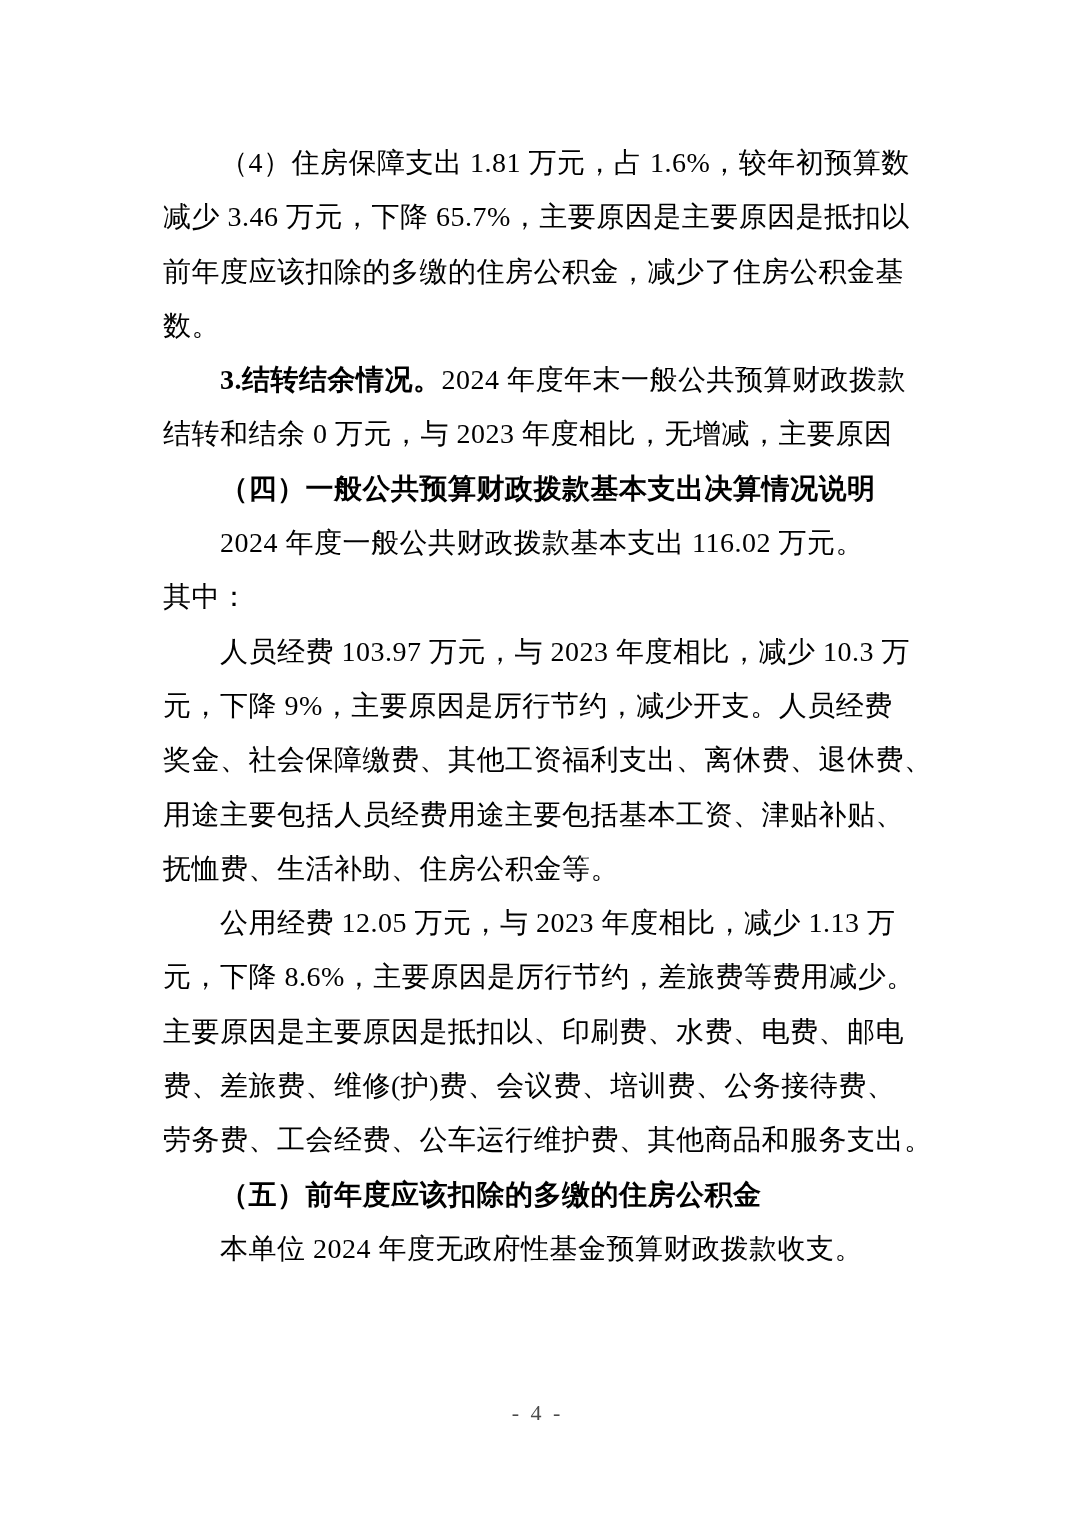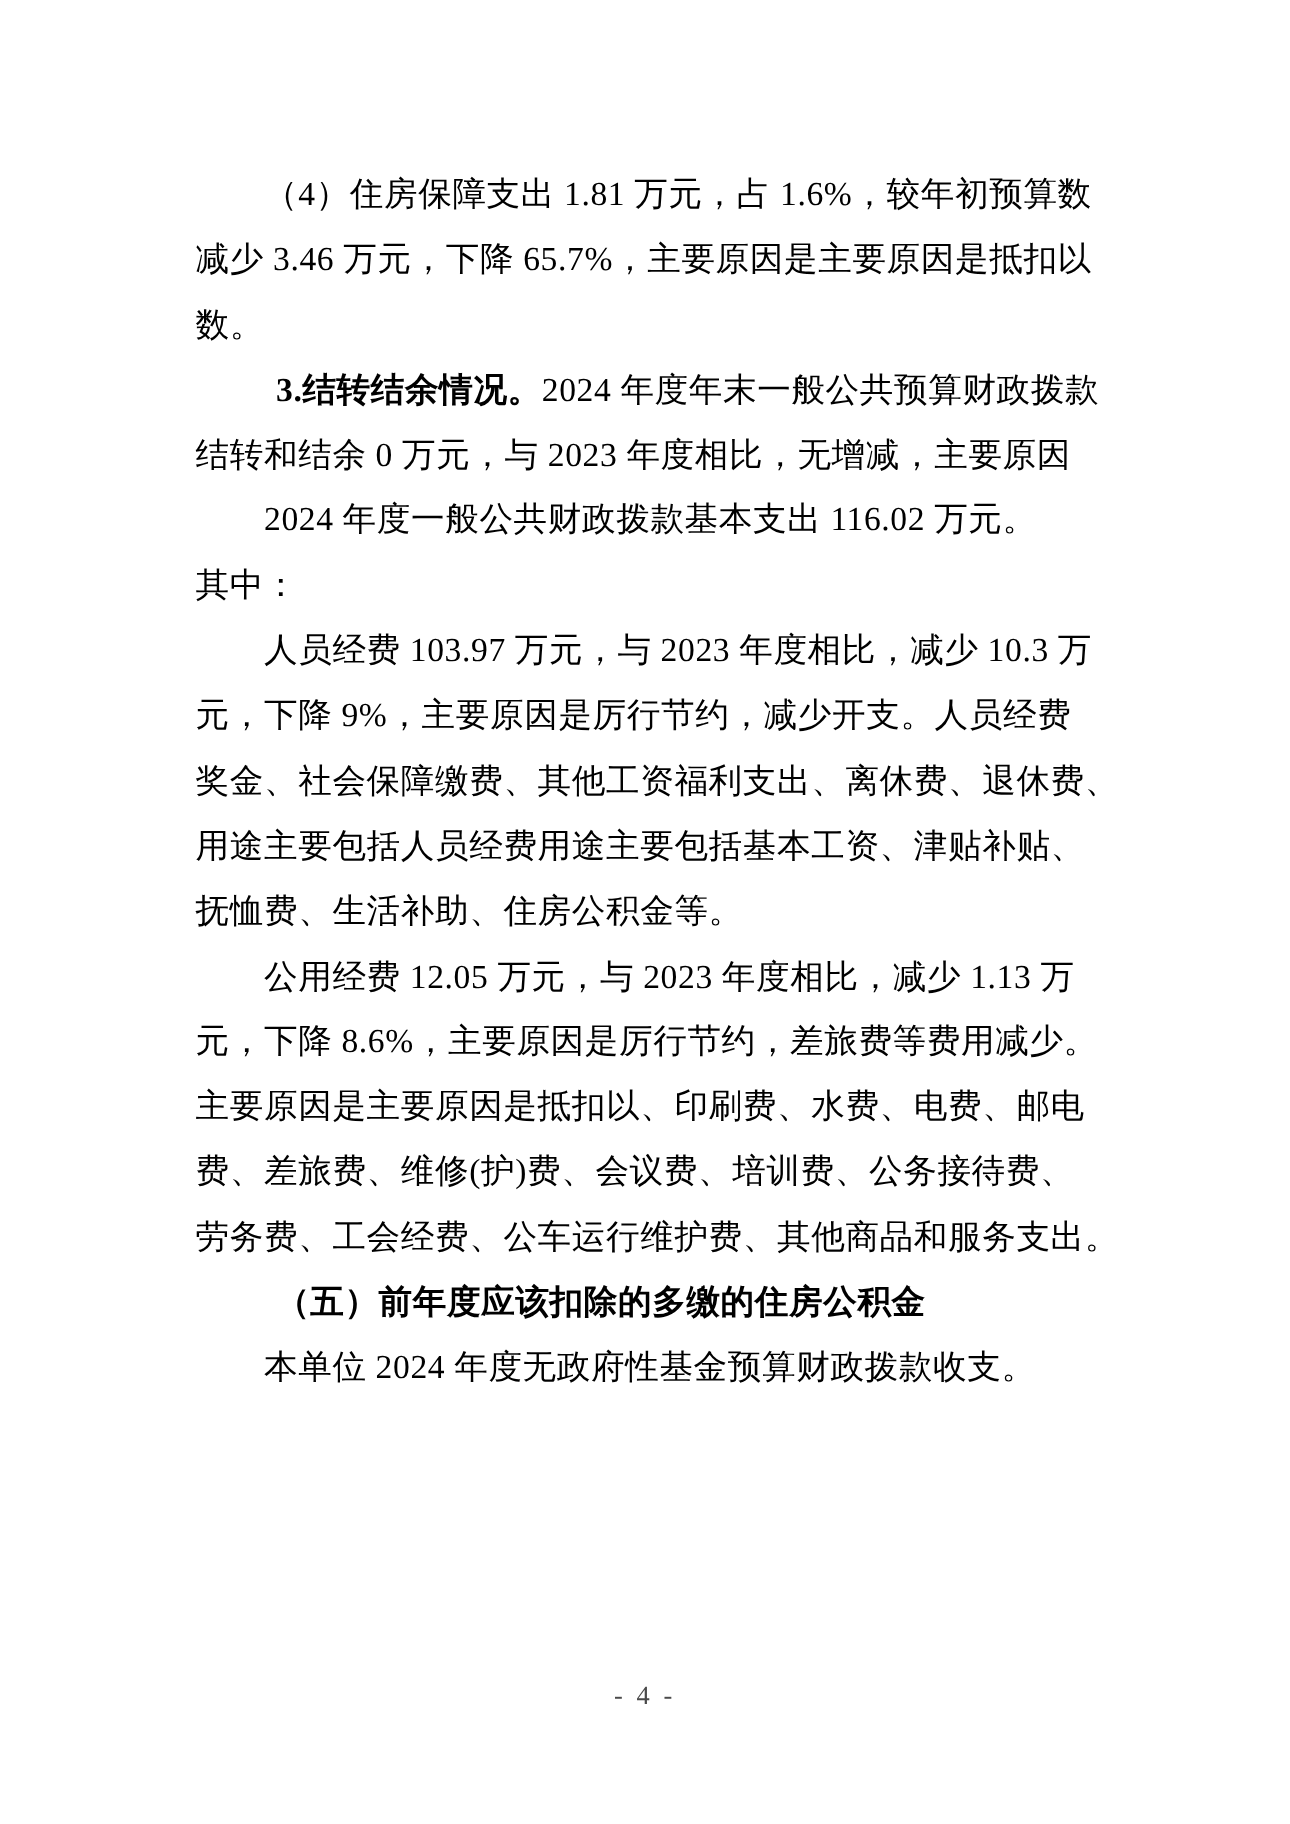--- a/index.html
+++ b/index.html
@@ -28,21 +28,20 @@
     height: 54.3px;
     white-space: pre;
     letter-spacing: 0.5px;
     text-align: left;
   }
   .line.indent {
     padding-left: 57px;
   }
   .seg-bold {
     font-weight: bold;
-    margin-left: 10px;
   }
   .footer {
     position: absolute;
     left: 0;
     top: 1398px;
     width: 100%;
     text-align: center;
     font-size: 22px;
     line-height: 30px;
     color: #4a4a4a;
@@ -50,23 +49,25 @@
     font-family: "Liberation Serif", "DejaVu Serif", serif;
   }
 </style>
 </head>
 <body>
 
 <div class="page">
   <div class="content">
       <div class="line indent"><span class="seg-regular">（4）住房保障支出 1.81 万元，占 1.6%，较年初预算数</span></div>
       <div class="line"><span class="seg-regular">减少 3.46 万元，下降 65.7%，主要原因是主要原因是抵扣以</span></div>
+      <div class="line"><span class="seg-regular">前年度应该扣除的多缴的住房公积金，减少了住房公积金基</span></div>
       <div class="line"><span class="seg-regular">数。</span></div>
       <div class="line indent"><span class="seg-bold">3.结转结余情况。</span><span class="seg-regular">2024 年度年末一般公共预算财政拨款</span></div>
       <div class="line"><span class="seg-regular">结转和结余 0 万元，与 2023 年度相比，无增减，主要原因</span></div>
+      <div class="line indent"><span class="seg-bold">（四）一般公共预算财政拨款基本支出决算情况说明</span></div>
       <div class="line indent"><span class="seg-regular">2024 年度一般公共财政拨款基本支出 116.02 万元。</span></div>
       <div class="line"><span class="seg-regular">其中：</span></div>
       <div class="line indent"><span class="seg-regular">人员经费 103.97 万元，与 2023 年度相比，减少 10.3 万</span></div>
       <div class="line"><span class="seg-regular">元，下降 9%，主要原因是厉行节约，减少开支。人员经费</span></div>
       <div class="line"><span class="seg-regular">奖金、社会保障缴费、其他工资福利支出、离休费、退休费、</span></div>
       <div class="line"><span class="seg-regular">用途主要包括人员经费用途主要包括基本工资、津贴补贴、</span></div>
       <div class="line"><span class="seg-regular">抚恤费、生活补助、住房公积金等。</span></div>
       <div class="line indent"><span class="seg-regular">公用经费 12.05 万元，与 2023 年度相比，减少 1.13 万</span></div>
       <div class="line"><span class="seg-regular">元，下降 8.6%，主要原因是厉行节约，差旅费等费用减少。</span></div>
       <div class="line"><span class="seg-regular">主要原因是主要原因是抵扣以、印刷费、水费、电费、邮电</span></div>

